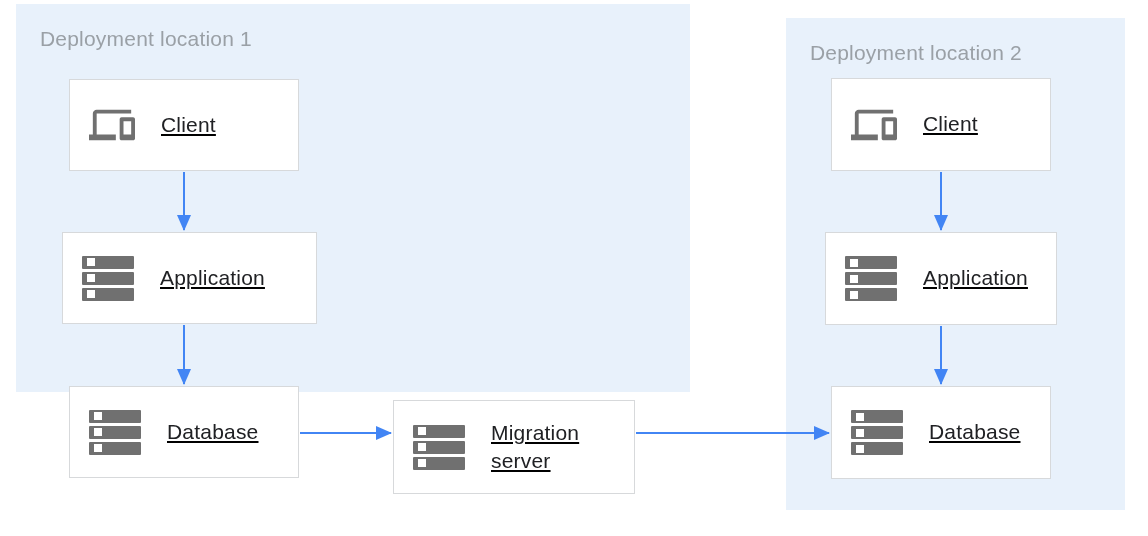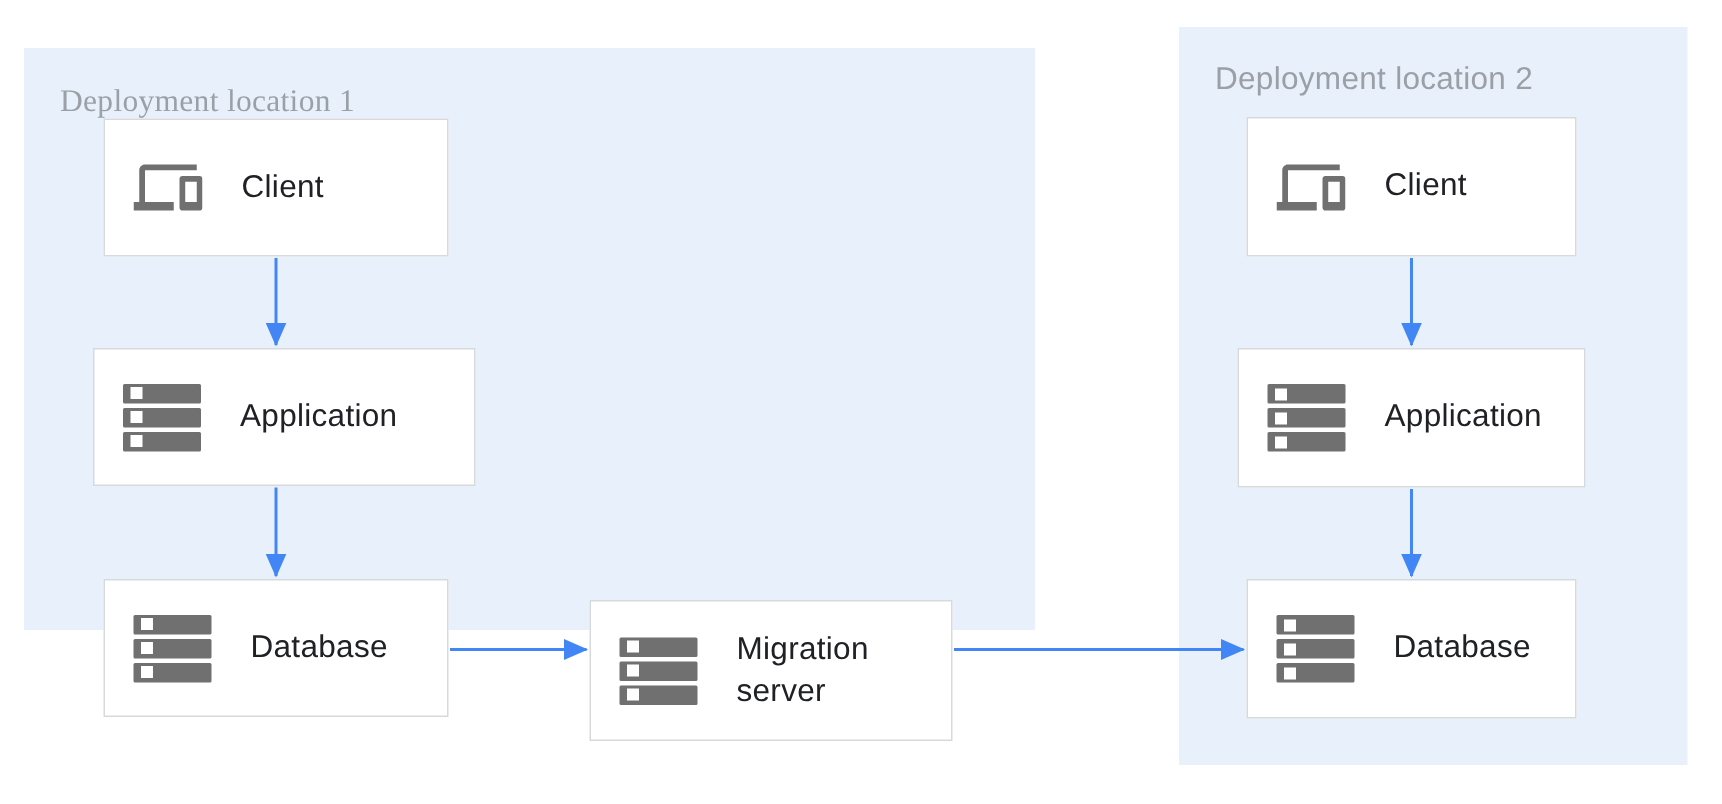--- a/index.html
+++ b/index.html
@@ -1,30 +1,31 @@
 <!DOCTYPE html>
 <html><head>
 <meta charset="utf-8">
 <style>
   html,body{margin:0;padding:0;background:#ffffff;}
   .canvas{
     position:relative;width:1148px;height:536px;background:#ffffff;
     font-family:"Liberation Sans","DejaVu Sans",sans-serif;overflow:hidden;
   }
   .region{position:absolute;background:#e8f1fb;}
-  #region-1{left:16px;top:32px;width:674px;height:388px;font-family:Liberation Serif, serif;}
+  #region-1{left:16px;top:4px;width:674px;height:388px;}
   #region-2{left:786px;top:18px;width:339px;height:492px;}
   .region-label{
     position:absolute;left:24px;top:23px;font-size:21px;letter-spacing:.2px;
     color:#9aa0a6;white-space:nowrap;
   }
   .node{
     position:absolute;background:#ffffff;border:1px solid #d7d9db;
     box-sizing:border-box;display:flex;align-items:center;
     padding-left:19px;
+    text-decoration:underline;
   }
   #node-client1{left:69px;top:79px;width:230px;height:92px;}
   #node-app1{left:62px;top:232px;width:255px;height:92px;}
   #node-db1{left:69px;top:386px;width:230px;height:92px;}
   #node-migration{left:393px;top:386px;width:242px;height:94px;margin-top:14px;}
   #node-client2{left:831px;top:78px;width:220px;height:93px;}
   #node-app2{left:825px;top:232px;width:232px;height:93px;}
   #node-db2{left:831px;top:386px;width:220px;height:93px;}
   .node-label{
     font-size:21px;color:#202124;letter-spacing:.2px;line-height:1.35;

